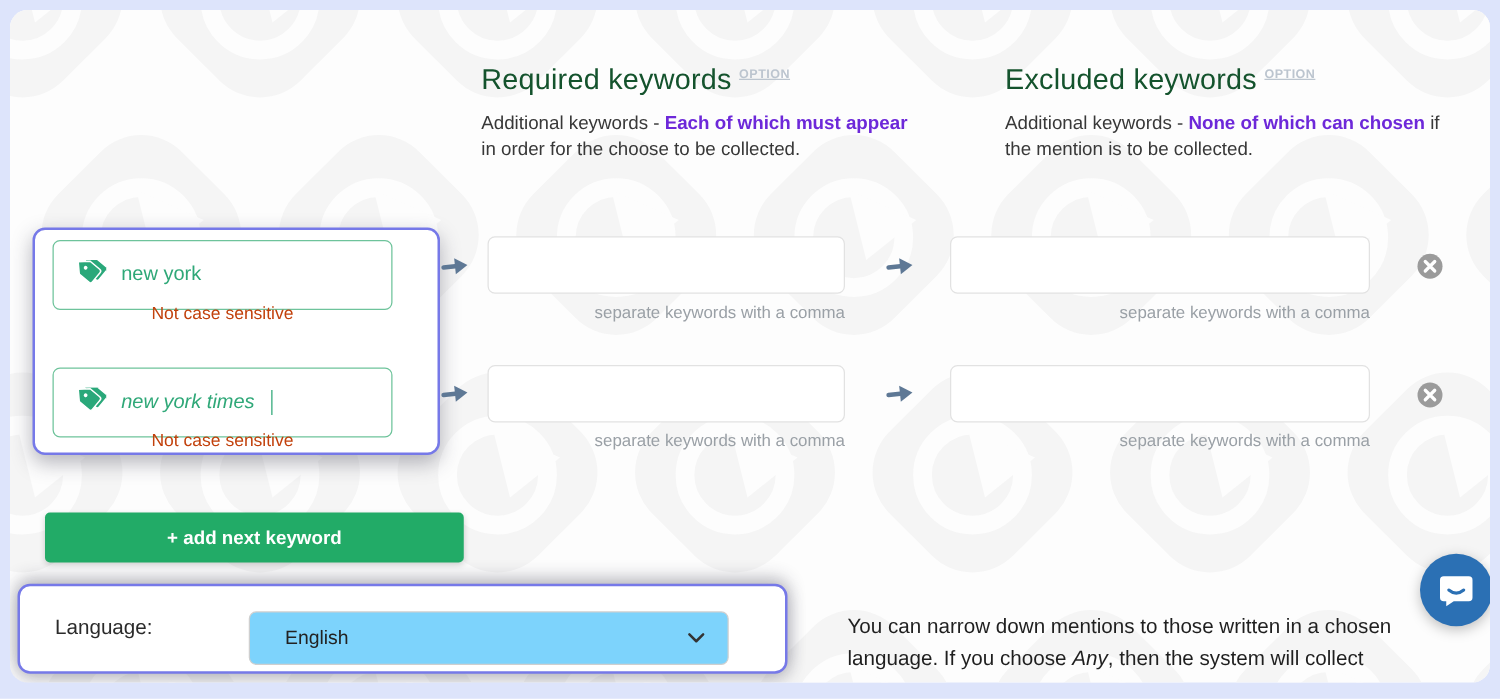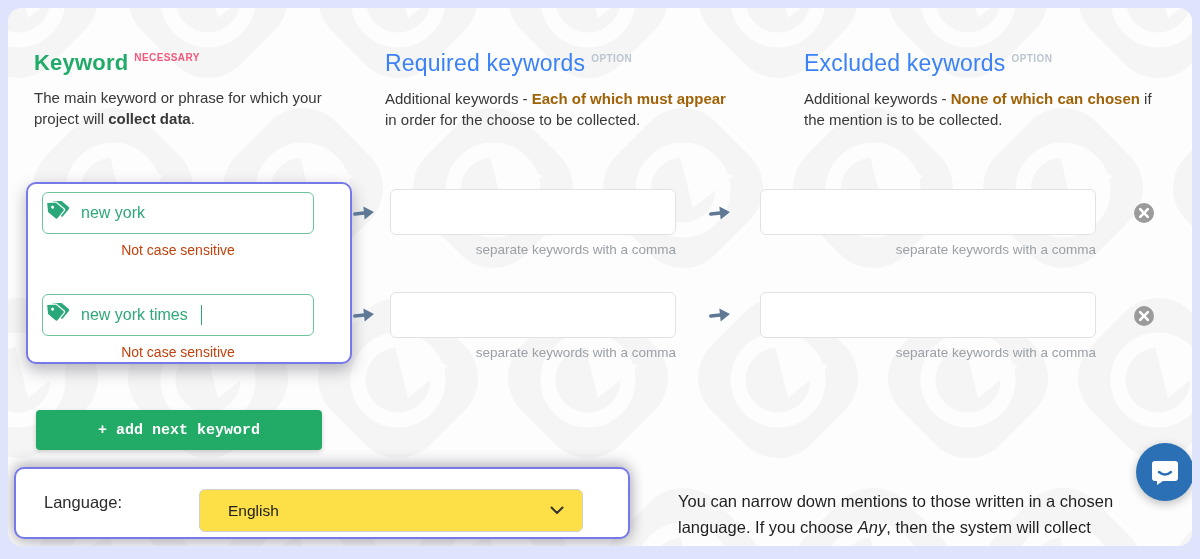--- a/index.html
+++ b/index.html
@@ -11,73 +11,73 @@
     overflow:hidden;
   }
   .card {
     position:absolute; left:8px; top:8px; right:8px; bottom:13px;
     background:#fdfdfd; border-radius:14px; overflow:hidden;
   }
   .wm { position:absolute; inset:0; width:100%; height:100%; }
 
   
   .col-head { position:absolute; top:42px; }
-  .col-title { font-size:23px; color:#3b82f6; font-weight:400; letter-spacing:.2px; }
+  .col-title { font-size:23px; color:#14532d; font-weight:400; letter-spacing:.2px; }
   .col-title.green { color:#21ab68; font-weight:700; font-size:22px; }
   .badge { font-size:10px; font-weight:700; letter-spacing:.4px; position:relative; top:-9px; margin-left:6px; }
   .badge.red { color:#f5587a; }
-  .badge.gray { color:#bcc5cf; }
+  .badge.gray { color:#bcc5cf;text-decoration:underline; }
   .col-desc { font-size:15px; color:#383838; line-height:21px; margin-top:11px; }
   .col-desc b { font-weight:700; }
-  .col-desc .hl { color:#a16207; font-weight:700; }
+  .col-desc .hl { color:#6d28d9; font-weight:700; }
 
   
   .kw-panel {
     position:absolute; left:18px; top:174px; width:326px; height:182px;
     background:#fff; border:2px solid #7679e8; border-radius:10px;
     box-shadow:0 6px 16px rgba(50,50,70,.35);
   }
   .kw-input {
-    position:absolute; left:14px; width:272px; height:42px;
+    position:absolute; left:14px; width:272px; height:56px;
     border:1px solid #6ec39b; border-radius:6px; background:#fff;
-    display:flex; align-items:center; gap:12px;
+    display:flex; align-items:center; padding-left:16px; gap:12px;
   }
   .kw-text { color:#2fa878; font-size:16px; }
   .caret { display:inline-block; width:1.5px; height:20px; background:#2fa878; vertical-align:middle; margin-left:1px; }
   .kw-hint { position:absolute; left:14px; width:272px; text-align:center; font-size:14px; color:#c2410c; }
 
   
   .plain-input {
     position:absolute; height:46px; background:#fff;
     border:1px solid #e2e2e2; border-radius:6px;
   }
   .plain-hint { position:absolute; text-align:right; font-size:13.5px; color:#9aa0a6; }
 
   .arrow { position:absolute; width:24px; height:18px; }
 
   .close-btn { position:absolute; width:22px; height:22px; cursor:pointer; }
 
   .add-btn {
-    position:absolute; left:28px; top:402px; width:286px; height:40px;
+    position:absolute; left:28px; top:402px; width:335px; height:40px;
     background:#22ab67; border:none; border-radius:4px;
     color:#fff; font-size:15px; font-weight:700; cursor:pointer;
-    font-family:Liberation Mono, monospace;
+    font-family:Liberation Sans, sans-serif;
     box-shadow:0 2px 5px rgba(0,0,0,.18);
   }
 
   
   .lang-panel {
     position:absolute; left:6px; top:459px; width:616px; height:72px;
     background:#fff; border:2px solid #7679e8; border-radius:10px;
     box-shadow:0 -4px 14px rgba(50,50,70,.30), 0 5px 14px rgba(50,50,70,.25);
   }
   .lang-label { position:absolute; left:28px; top:24px; font-size:16.5px; color:#2b2b2b; }
   .lang-select {
     position:absolute; left:183px; top:20px; width:384px; height:43px;
-    border:1px solid #cfcfcf; border-radius:6px; background:#fde047;
+    border:1px solid #cfcfcf; border-radius:6px; background:#7dd3fc;
     display:flex; align-items:center; padding:0 18px 0 28px; cursor:pointer;
   }
   .lang-value { font-size:15.5px; color:#222; flex:1; }
 
   .info-text {
     position:absolute; left:670px; top:480px; width:480px;
     font-size:16.5px; color:#1f1f1f; line-height:26px;
   }
   .info-text i { font-style:italic; }
 
@@ -126,24 +126,20 @@
         <use href="#wmlogo" x="5" y="460"></use>
         <use href="#wmlogo" x="195" y="460"></use>
         <use href="#wmlogo" x="385" y="460"></use>
         <use href="#wmlogo" x="575" y="460"></use>
         <use href="#wmlogo" x="765" y="460"></use>
         <use href="#wmlogo" x="955" y="460"></use>
         <use href="#wmlogo" x="1145" y="460"></use>
       </g>
   </svg>
 
-  <div class="col-head" style="left:26px; width:300px;">
-    <span class="col-title green">Keyword</span><span class="badge red">NECESSARY</span>
-    <div class="col-desc"><span>The main keyword or phrase for which your project will </span><b>collect data</b><span>.</span></div>
-  </div>
 
   <div class="col-head" style="left:377px; width:356px;">
     <span class="col-title">Required keywords</span><span class="badge gray">OPTION</span>
     <div class="col-desc"><span>Additional keywords - </span><span class="hl">Each of which must appear</span><span> in order for the choose to be collected.</span></div>
   </div>
 
   <div class="col-head" style="left:796px; width:352px;">
     <span class="col-title">Excluded keywords</span><span class="badge gray">OPTION</span>
     <div class="col-desc"><span>Additional keywords - </span><span class="hl">None of which can chosen</span><span> if the mention is to be collected.</span></div>
   </div>
@@ -154,21 +150,21 @@
         <g transform="rotate(40 13 12)">
           <path d="M-1 8 L6 1.5 H16 a2 2 0 0 1 2 2 V13 a2 2 0 0 1 -2 2 H6 Z" fill="#2aa87a" stroke="#fff" stroke-width="1.4" transform="translate(3,-3)"></path>
           <path d="M-1 8 L6 1.5 H16 a2 2 0 0 1 2 2 V13 a2 2 0 0 1 -2 2 H6 Z" fill="#2aa87a" stroke="#fff" stroke-width="1.2" transform="translate(0,2)"></path>
           <circle cx="6.6" cy="9.8" r="1.5" fill="#fff"></circle>
         </g>
       </svg>
       <span class="kw-text">new york</span>
     </div>
     <div class="kw-hint" style="top:58px;">Not case sensitive</div>
 
-    <div class="kw-input" style="top:110px;">
+    <div class="kw-input" style="top:110px;font-style:italic;">
       <svg width="26" height="24" viewBox="0 0 26 24">
         <g transform="rotate(40 13 12)">
           <path d="M-1 8 L6 1.5 H16 a2 2 0 0 1 2 2 V13 a2 2 0 0 1 -2 2 H6 Z" fill="#2aa87a" stroke="#fff" stroke-width="1.4" transform="translate(3,-3)"></path>
           <path d="M-1 8 L6 1.5 H16 a2 2 0 0 1 2 2 V13 a2 2 0 0 1 -2 2 H6 Z" fill="#2aa87a" stroke="#fff" stroke-width="1.2" transform="translate(0,2)"></path>
           <circle cx="6.6" cy="9.8" r="1.5" fill="#fff"></circle>
         </g>
       </svg>
       <span class="kw-text">new york times</span>
         <span class="caret"></span>
     </div>

